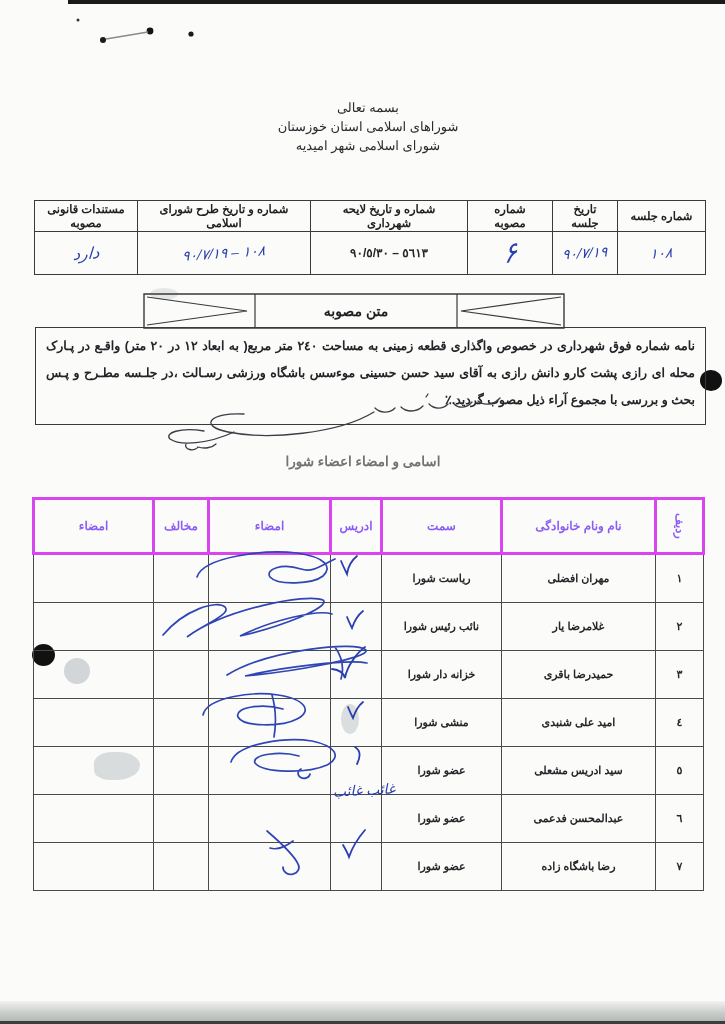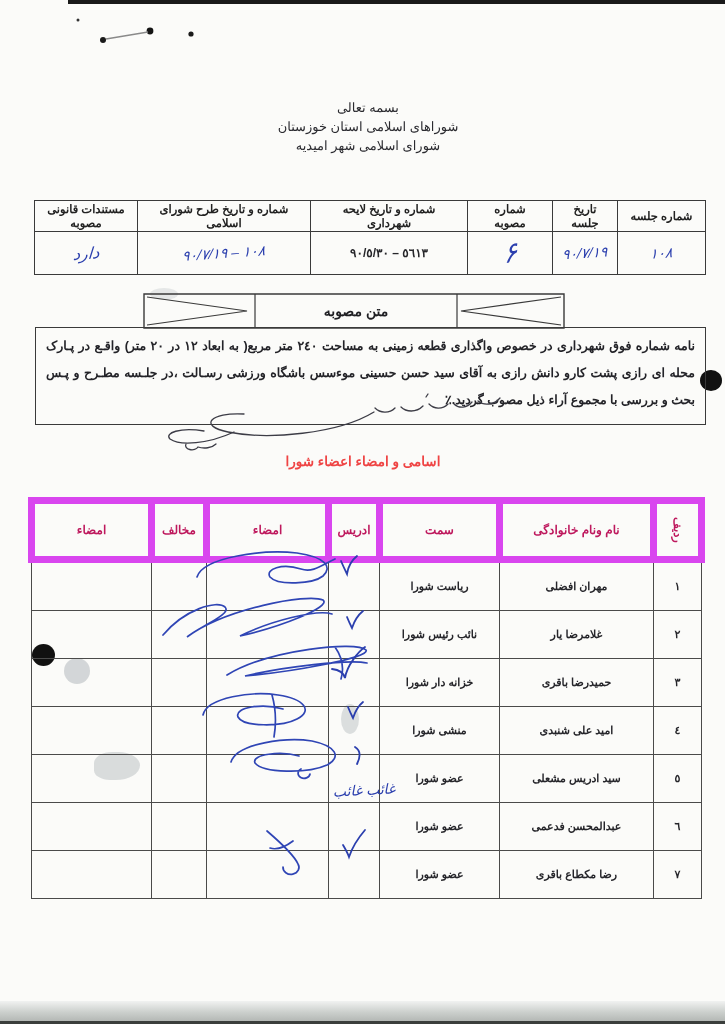--- a/index.html
+++ b/index.html
@@ -34,23 +34,23 @@
   .banner-label{position:absolute;left:112px;top:0;width:202px;height:36px;
     display:flex;align-items:center;justify-content:center;
     font-size:14px;font-weight:bold;color:#1e1e22;}
   
   .body-box{position:absolute;left:35px;top:327px;width:671px;height:98px;
     border:1px solid #3a3a3a;box-sizing:border-box;padding:5px 10px 0 10px;}
   .body-box p{margin:0;font-size:12.5px;font-weight:bold;line-height:27px;
     color:#232328;text-align:justify;}
   
   .members-heading{position:absolute;left:213px;top:453px;width:300px;text-align:center;
-    font-size:13.5px;font-weight:bold;color:#ef4444;}
+    font-size:13.5px;font-weight:bold;color:#737373;}
   .members-table{position:absolute;right:20px;top:497px;width:670px;table-layout:fixed;}
-  .members-table th{border:7px solid #d946ef;height:50px;font-size:12px;font-weight:bold;color:#be185d;}
+  .members-table th{border:3px solid #d946ef;height:50px;font-size:12px;font-weight:bold;color:#8b5cf6;}
   .members-table td{border:1px solid #4a4a4a;height:45px;text-align:center;vertical-align:middle;
     font-size:11px;font-weight:bold;color:#26262b;}
   .rotate-90{display:inline-block;transform:rotate(90deg);white-space:nowrap;font-size:11.5px;}
   .absent-note{position:absolute;left:318px;top:782px;width:92px;text-align:center;
     color:#2b3fae;font-size:14px;transform:rotate(-3deg);font-style:italic;white-space:nowrap;}
   svg{position:absolute;overflow:visible;}
 </style>
 </head>
 <body>
 
@@ -205,21 +205,21 @@
       <td>٦</td>
       <td>عبدالمحسن فدعمی</td>
       <td>عضو شورا</td>
       <td></td>
       <td></td>
       <td></td>
       <td></td>
     </tr>
     <tr>
       <td>٧</td>
-      <td>رضا مکطاع باقری</td>
+      <td>رضا باشگاه زاده</td>
       <td>عضو شورا</td>
       <td></td>
       <td></td>
       <td></td>
       <td></td>
     </tr>
   </tbody>
     </table>
 
   <svg style="left:35px;top:497px;" width="670" height="376" viewBox="0 0 670 376">

